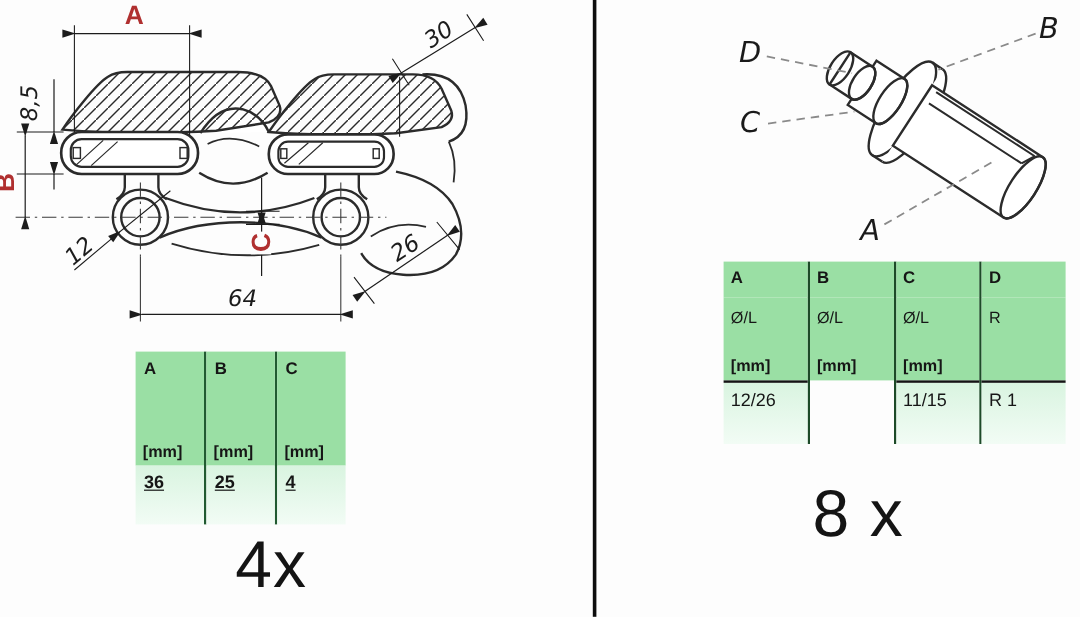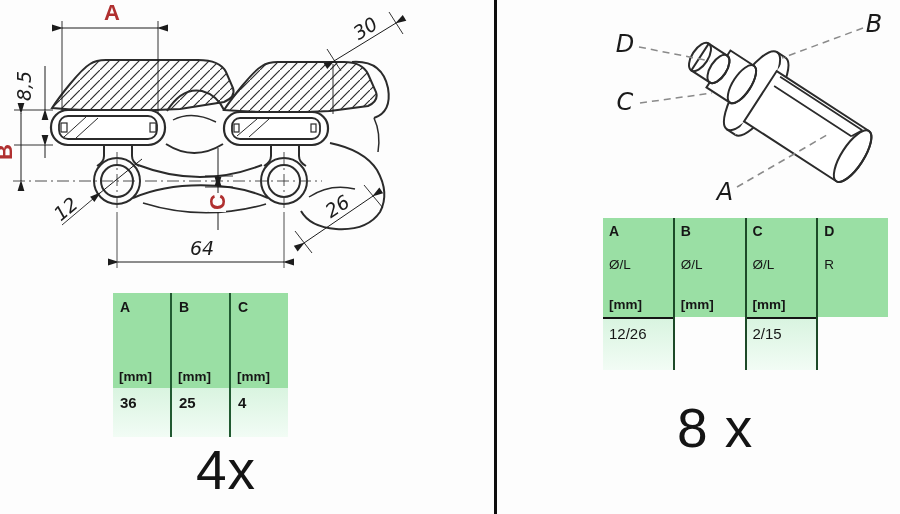--- a/index.html
+++ b/index.html
@@ -14,21 +14,21 @@
   .dimnum{font-family:"DejaVu Sans", sans-serif;font-style:italic;font-size:19px;fill:#1c1c1c;}
   .redlbl{font-weight:bold;font-size:22px;fill:#b03030;}
   .partlbl{font-family:"DejaVu Sans", sans-serif;font-style:italic;font-size:24px;fill:#1a1a1a;}
 
   
   .tableL{position:absolute;left:113px;top:293px;width:175px;height:144px;display:flex;}
   .tableL .col{flex:1;display:flex;flex-direction:column;}
   .tableL .col:not(:last-child){border-right:2px solid #215a31;}
   .cell-letter{height:62px;background:#9adfa4;font-weight:bold;font-size:14px;padding:6px 0 0 7px;box-sizing:border-box;}
   .cell-unit{height:33px;background:#9adfa4;font-weight:bold;font-size:13.5px;display:flex;align-items:flex-end;padding:0 0 4px 6px;box-sizing:border-box;}
-  .cell-val{flex:1;background:linear-gradient(#d9f4e0,#f2fcf5);font-weight:bold;font-size:15px;padding:6px 16px 0 7px;box-sizing:border-box;}
+  .cell-val{flex:1;background:linear-gradient(#d9f4e0,#f2fcf5);font-weight:bold;font-size:15px;padding:6px 16px 0 7px;box-sizing:border-box;text-decoration:underline;}
 
   
   .tableR{position:absolute;left:106px;top:218px;width:285px;height:152px;display:flex;}
   .tableR .col{flex:1;display:flex;flex-direction:column;}
   .tableR .col:not(:last-child){border-right:2px solid #1d4a28;}
   .cell-letter2{height:30px;background:#9adfa4;font-weight:bold;font-size:14px;padding:5px 0 0 6px;box-sizing:border-box;}
   .cell-spec{height:32px;background:#9adfa4;font-weight:normal;font-size:13.5px;display:flex;align-items:center;padding-left:6px;box-sizing:border-box;}
   .cell-unit2{height:37px;background:#9adfa4;font-weight:bold;font-size:13.5px;display:flex;align-items:flex-end;padding:0 0 5px 6px;box-sizing:border-box;}
   .cell-val2{flex:1;background:linear-gradient(#d9f4e0,#f2fcf5);font-weight:normal;font-size:15px;
              padding:6px 0 0 6px;box-sizing:border-box;border-top:2px solid #141414;}
@@ -195,25 +195,26 @@
     </div>
     <div class="col">
       <div class="cell-letter2">B</div>
       <div class="cell-spec">Ø/L</div>
       <div class="cell-unit2">[mm]</div>
     </div>
     <div class="col">
       <div class="cell-letter2">C</div>
       <div class="cell-spec">Ø/L</div>
       <div class="cell-unit2">[mm]</div>
-      <div class="cell-val2">2/15</div>
+      <div class="cell-val2">11/15</div>
     </div>
     <div class="col">
       <div class="cell-letter2">D</div>
       <div class="cell-spec">R</div>
       <div class="cell-unit2"></div>
+      <div class="cell-val2">R 1</div>
     </div>
   </div>
 
   <div class="qty right-q">8 x</div>
 </div>
 
 <div class="divider"></div>
 
 </body></html>

